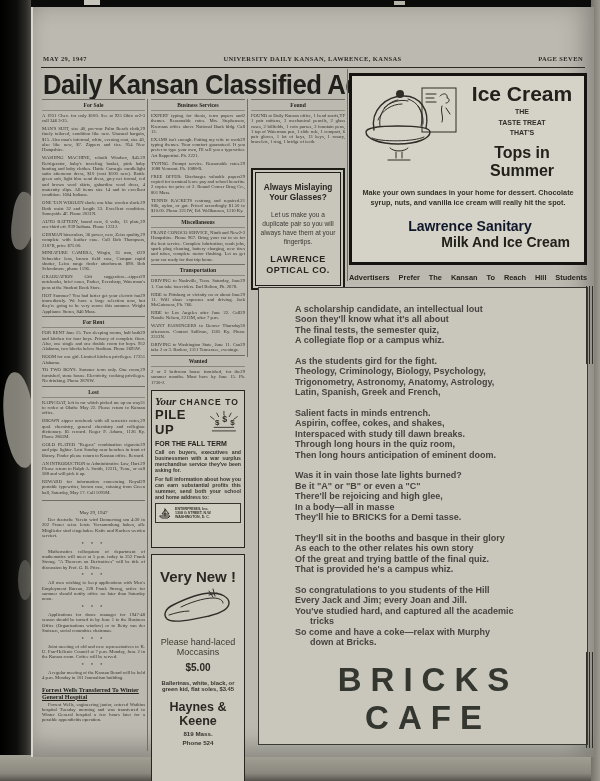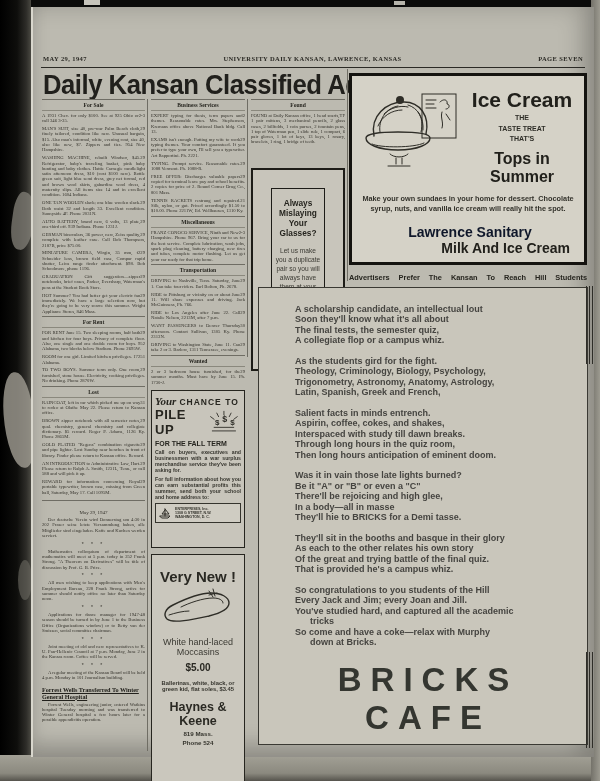--- a/index.html
+++ b/index.html
@@ -73,29 +73,29 @@
   .verynew{margin-top:6px;border:1.5px solid #26251f;background:#cac7bd;padding:6px 3px;text-align:center;height:222px;overflow:hidden;}
   .vn-title{font-weight:bold;font-size:15px;color:#2a2923;margin-top:7px;}
   .vn-line1{font-size:9px;color:#3b3a33;margin-top:4px;}
   .vn-line2{font-size:9px;color:#3b3a33;}
   .vn-price{font-weight:bold;font-size:10px;color:#2a2923;margin:5px 0 7px;}
   .vn-bal1,.vn-bal2{font-weight:bold;font-size:5.8px;color:#35342d;}
   .vn-store{font-weight:bold;font-size:12.5px;color:#2a2923;margin-top:8px;}
   .vn-addr,.vn-phone{font-weight:bold;font-size:6.2px;color:#35342d;margin-top:2px;}
 
   
-  .optical{margin-top:23px;border:2.5px solid #1d1c17;padding:18px;background:#c8c5bb;}
+  .optical{margin-top:23px;border:2.5px solid #1d1c17;padding:2px;background:#c8c5bb;}
   .optical-in{border:1px solid #1d1c17;padding:9px 3px;text-align:center;}
   .op-h{font-weight:bold;font-size:8.3px;line-height:10px;color:#26251f;}
   .op-p{font-size:6.6px;line-height:9px;color:#3b3a33;margin:8px 0;}
   .op-n{font-weight:bold;font-size:9px;line-height:11px;letter-spacing:.5px;color:#26251f;}
 
   
   .icecream{position:absolute;left:316px;top:66px;width:238px;height:192px;border:3px solid #14130f;
-    background:#d5d2c7;padding:12px 8px;box-sizing:border-box;}
+    background:#d5d2c7;padding:6px 8px;box-sizing:border-box;}
   .ic-top{display:flex;}
   .ic-art{width:108px;height:86px;flex:none;}
   .ic-right{flex:1;text-align:center;}
   .ic-title{font-weight:bold;font-size:21px;color:#21201b;}
   .ic-sub{font-weight:bold;font-size:7px;line-height:8.5px;color:#2e2d27;margin-top:2px;}
   .ic-tops{font-weight:bold;font-size:16px;color:#21201b;margin-top:6px;}
   .ic-body{font-weight:bold;font-size:7.3px;line-height:10px;text-align:center;color:#33322b;margin-top:8px;}
   .ic-n1{font-weight:bold;font-size:14px;color:#0f172a;margin-top:10px;text-align:center;padding-left:4px;}
   .ic-n2{font-weight:bold;font-size:14px;color:#21201b;text-align:right;padding-right:6px;}
 
@@ -277,21 +277,21 @@
       </div>
 
       <div class="verynew">
         <div class="vn-title">Very New !</div>
         <svg width="78" height="44" viewBox="0 0 78 44">
           <path class="ln" d="M8 34 C4 30 6 24 14 20 C26 14 40 8 52 8 C62 8 70 12 70 18 C70 24 62 28 50 31 C36 34 14 39 8 34 Z"></path>
           <path class="ln2" d="M22 22 C30 18 44 13 54 13 C60 13 64 15 64 18"></path>
           <path class="ln2" d="M50 6 L54 12 M54 4 L56 11 M50 10 L58 8"></path>
           <path class="ln2" d="M10 30 C16 28 24 26 30 26"></path>
         </svg>
-        <div class="vn-line1">White hand-laced</div>
+        <div class="vn-line1">Please hand-laced</div>
         <div class="vn-line2">Moccasins</div>
         <div class="vn-price">$5.00</div>
         <div class="vn-bal1">Ballerinas, white, black, or</div>
         <div class="vn-bal2">green kid, flat soles, $3.45</div>
         <div class="vn-store">Haynes &amp; Keene</div>
         <div class="vn-addr">819 Mass.</div>
         <div class="vn-phone">Phone 524</div>
       </div>
     </div>
 

